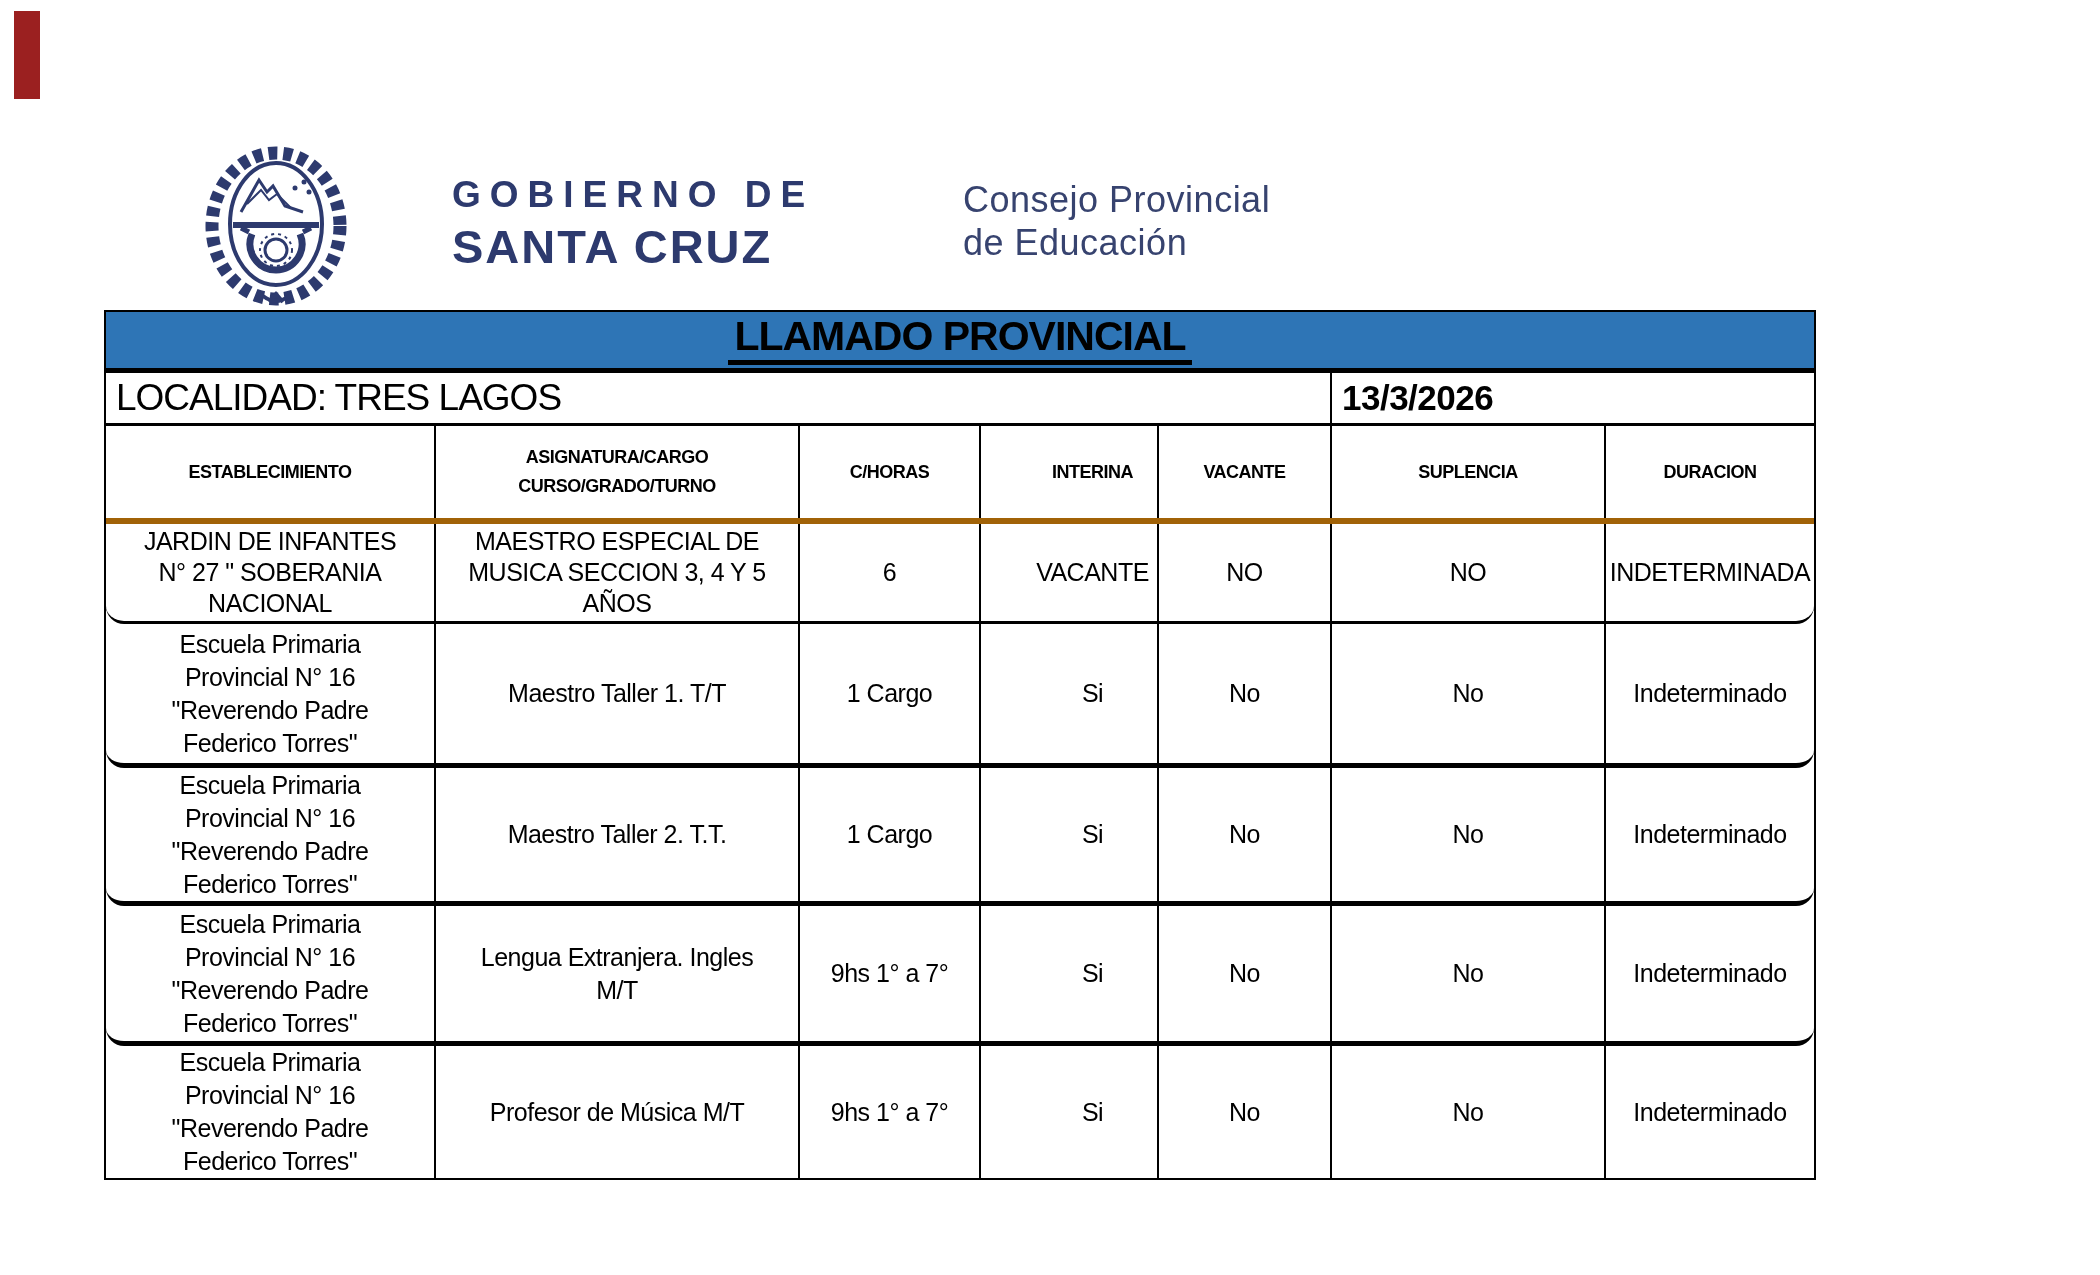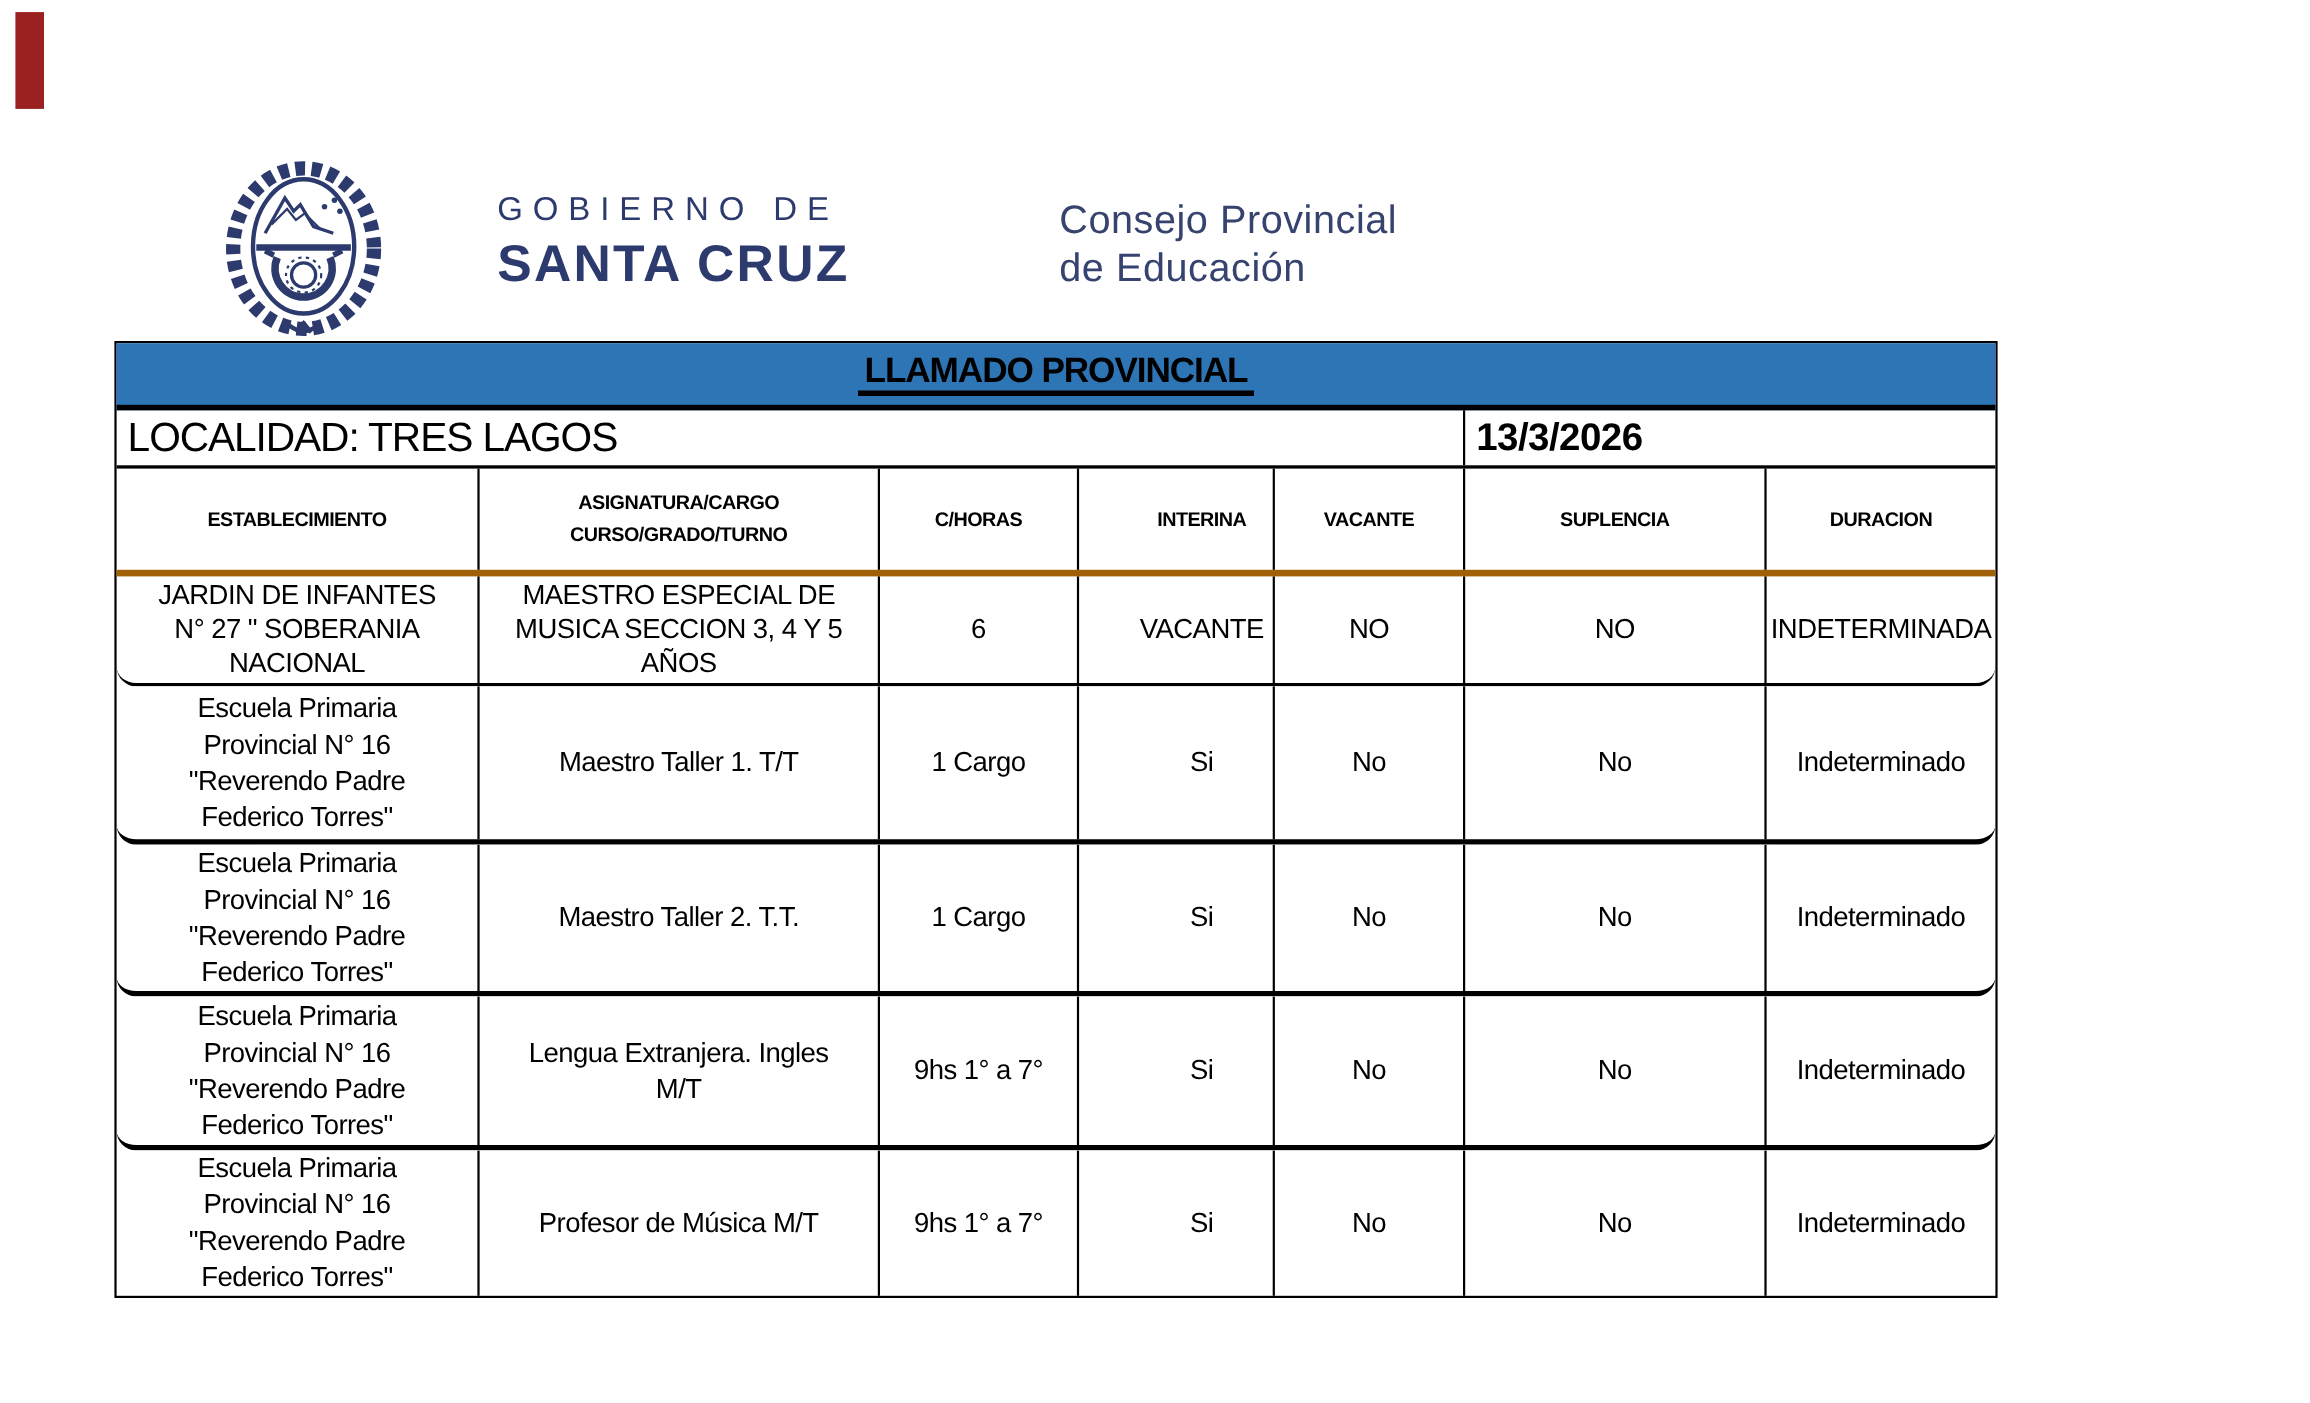--- a/index.html
+++ b/index.html
@@ -6,33 +6,33 @@
   body{
     width:2100px;height:1275px;position:relative;background:#ffffff;
     font-family:"Liberation Sans", sans-serif;color:#000;overflow:hidden;
   }
   
   .corner-marker{position:absolute;left:14px;top:11px;width:26px;height:88px;background:#9b2020;}
 
   
   .logo{position:absolute;left:203px;top:146px;width:146px;height:164px;}
   .brand-gob{position:absolute;left:452px;top:174px;color:#2d3a6e;}
-  .brand-gob .l1{font-size:30px;font-weight:400;letter-spacing:9px;white-space:nowrap;}
+  .brand-gob .l1{font-size:37px;font-weight:700;letter-spacing:9px;white-space:nowrap;}
   .brand-gob .l2{font-size:47px;font-weight:700;letter-spacing:2px;margin-top:3px;white-space:nowrap;}
   .brand-consejo{position:absolute;left:963px;top:178px;color:#37436f;font-size:36px;font-weight:400;line-height:43px;letter-spacing:0.5px;}
 
   
   .doc-table{
     position:absolute;left:104px;top:310px;width:1712px;
     border:2px solid #000;box-sizing:border-box;background:#fff;
     letter-spacing:-0.5px;
   }
   .banner{height:56px;background:#2e75b6;border-bottom:5px solid #000;
     display:flex;align-items:center;justify-content:center;}
-  .banner .title{font-size:32px;font-weight:700;letter-spacing:-1px;
+  .banner .title{font-size:41px;font-weight:700;letter-spacing:-1px;
     border-bottom:5px solid #000;padding:0 6px 2px 6px;line-height:1.05;}
 
   .locrow{height:50px;display:flex;border-bottom:3px solid #000;}
   .loc-cell{width:1226px;box-sizing:border-box;border-right:2px solid #000;
     display:flex;align-items:center;padding-left:10px;font-weight:400;font-size:37px;letter-spacing:-1px;}
   .date-cell{flex:1;display:flex;align-items:center;padding-left:10px;font-weight:700;font-size:35px;letter-spacing:-0.5px;}
 
   .trow{display:flex;}
   .cell{box-sizing:border-box;border-right:2px solid #000;
     display:flex;align-items:center;justify-content:center;text-align:center;}

